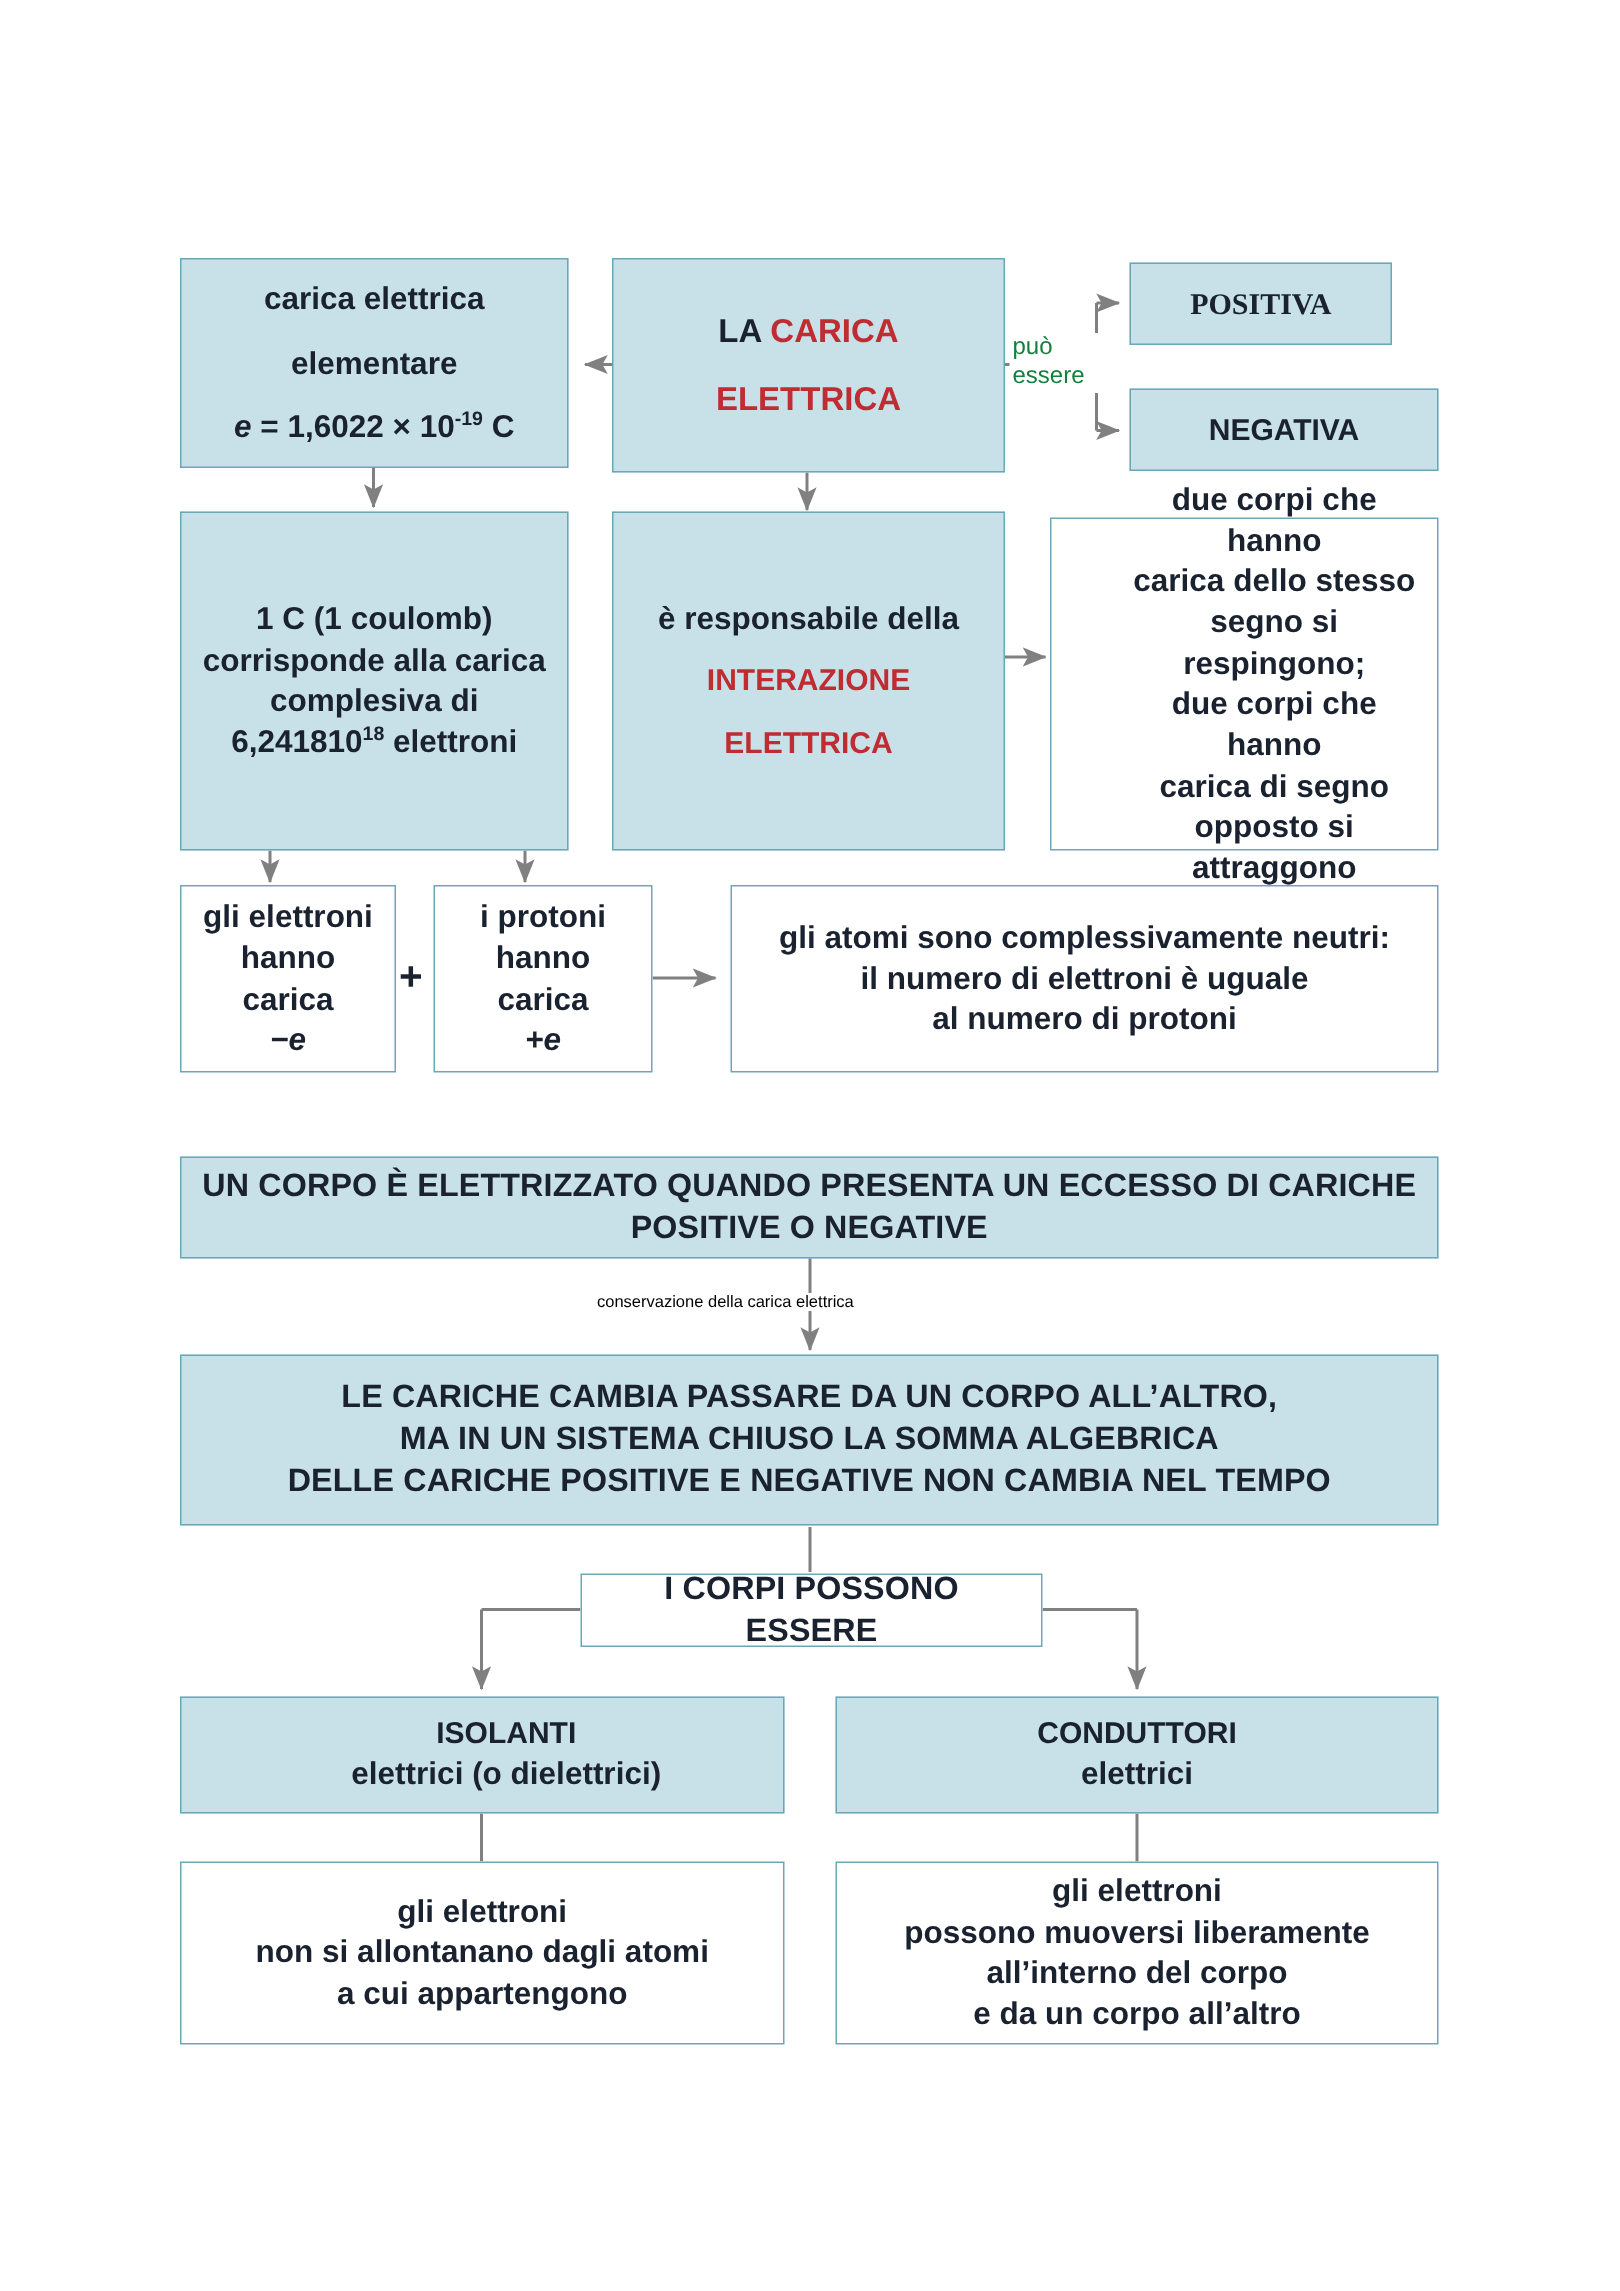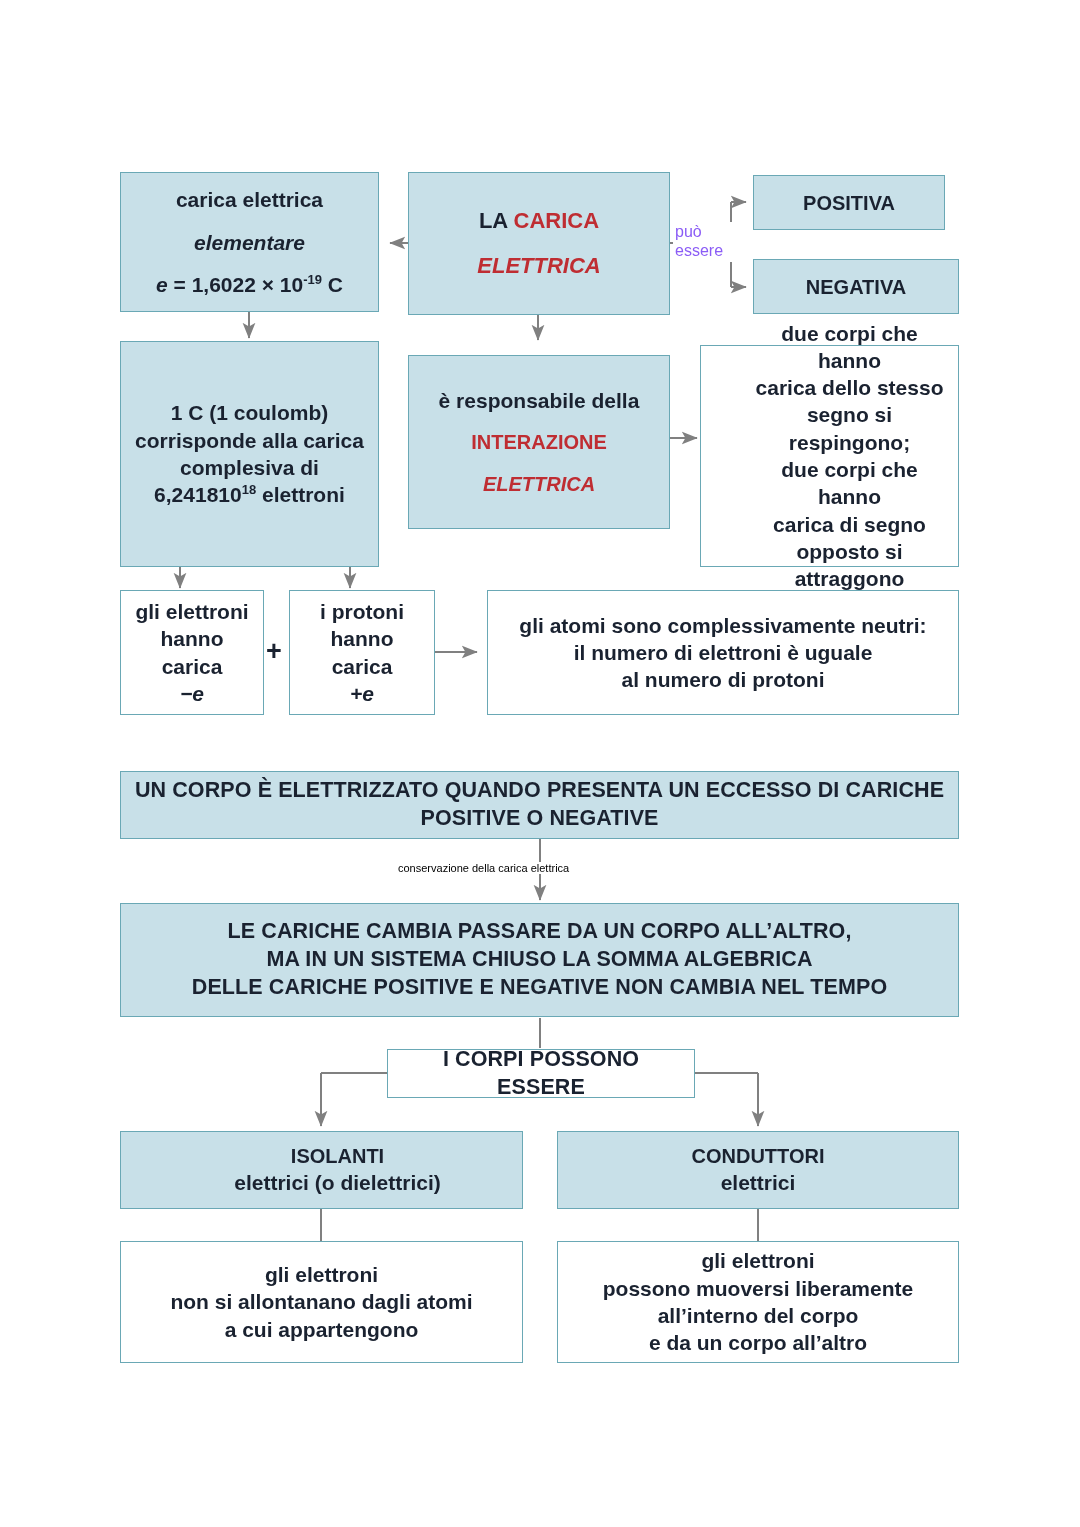--- a/index.html
+++ b/index.html
@@ -76,21 +76,21 @@
     font-size: 0.62em;
     vertical-align: super;
     line-height: 0;
   }
   .edge-label {
     position: absolute;
     background: #ffffff;
     font-size: 16px;
     line-height: 1.18;
     text-align: left;
-    color: #8b5cf6;
+    color: #15803d;
     z-index: 3;
     padding: 1px 2px;
   }
   .mid-label {
     position: absolute;
     background: #ffffff;
     font-size: 11px;
     color: #000000;
     z-index: 3;
     padding: 0 6px;
@@ -99,21 +99,21 @@
   .plus-sign {
     position: absolute;
     font-size: 27px;
     font-weight: 600;
     color: #1a2230;
     z-index: 3;
     background: #ffffff;
     line-height: 1;
   }
   .t-line1 { display: block; }
-  .t-line2 { display: block; margin-top: 16px; font-style: italic; }
+  .t-line2 { display: block; margin-top: 16px; }
   .spaced { margin-top: 14px; display: block; }
 </style>
 </head>
 <body>
 
 <div id="canvas">
 
   <svg class="connectors" viewBox="0 0 1080 1527">
     <defs>
       <marker id="arrow" markerWidth="9" markerHeight="9" refX="7.6" refY="3.6" orient="auto" markerUnits="strokeWidth">
@@ -171,42 +171,42 @@
       </span>
       <span class="t-line2 red">ELETTRICA</span>
     </div>
   </div>
 
   <div class="edge-label" style="left:673px; top:222px; width:56px;">
     <span class="t-line1">può</span>
     <span class="t-line1">essere</span>
   </div>
 
-  <div class="box fill caps-small" style="left:753px; top:175px; width:192px; height:55px;">
+  <div class="box fill caps-small" style="left:753px; top:175px; width:175px; height:55px;font-family:Liberation Serif, serif;">
     <div class="inner">
       <span>POSITIVA</span>
     </div>
   </div>
 
   <div class="box fill caps-small" style="left:753px; top:259px; width:206px; height:55px;">
     <div class="inner">
       <span>NEGATIVA</span>
     </div>
   </div>
 
   <div class="box fill lower" style="left:120px; top:341px; width:259px; height:226px;">
     <div class="inner">
       <span class="t-line1">1 C (1 coulomb)</span>
       <span class="t-line1">corrisponde alla carica</span>
       <span class="t-line1">complesiva di</span>
       <span class="t-line1"><span>6,241810</span><span class="sup">18</span><span> elettroni</span></span>
     </div>
   </div>
 
-  <div class="box fill lower" style="left:408px; top:355px; width:262px; height:174px;">
+  <div class="box fill lower" style="left:408px; top:341px; width:262px; height:226px;">
     <div class="inner">
       <span class="t-line1">è responsabile della</span>
       <span class="spaced red caps-small">INTERAZIONE</span>
       <span class="t-line2 red caps-small">ELETTRICA</span>
     </div>
   </div>
 
   <div class="box plain lower" style="left:700px; top:345px; width:259px; height:222px;padding-left:40px;">
     <div class="inner">
       <span class="t-line1">due corpi che hanno</span>

